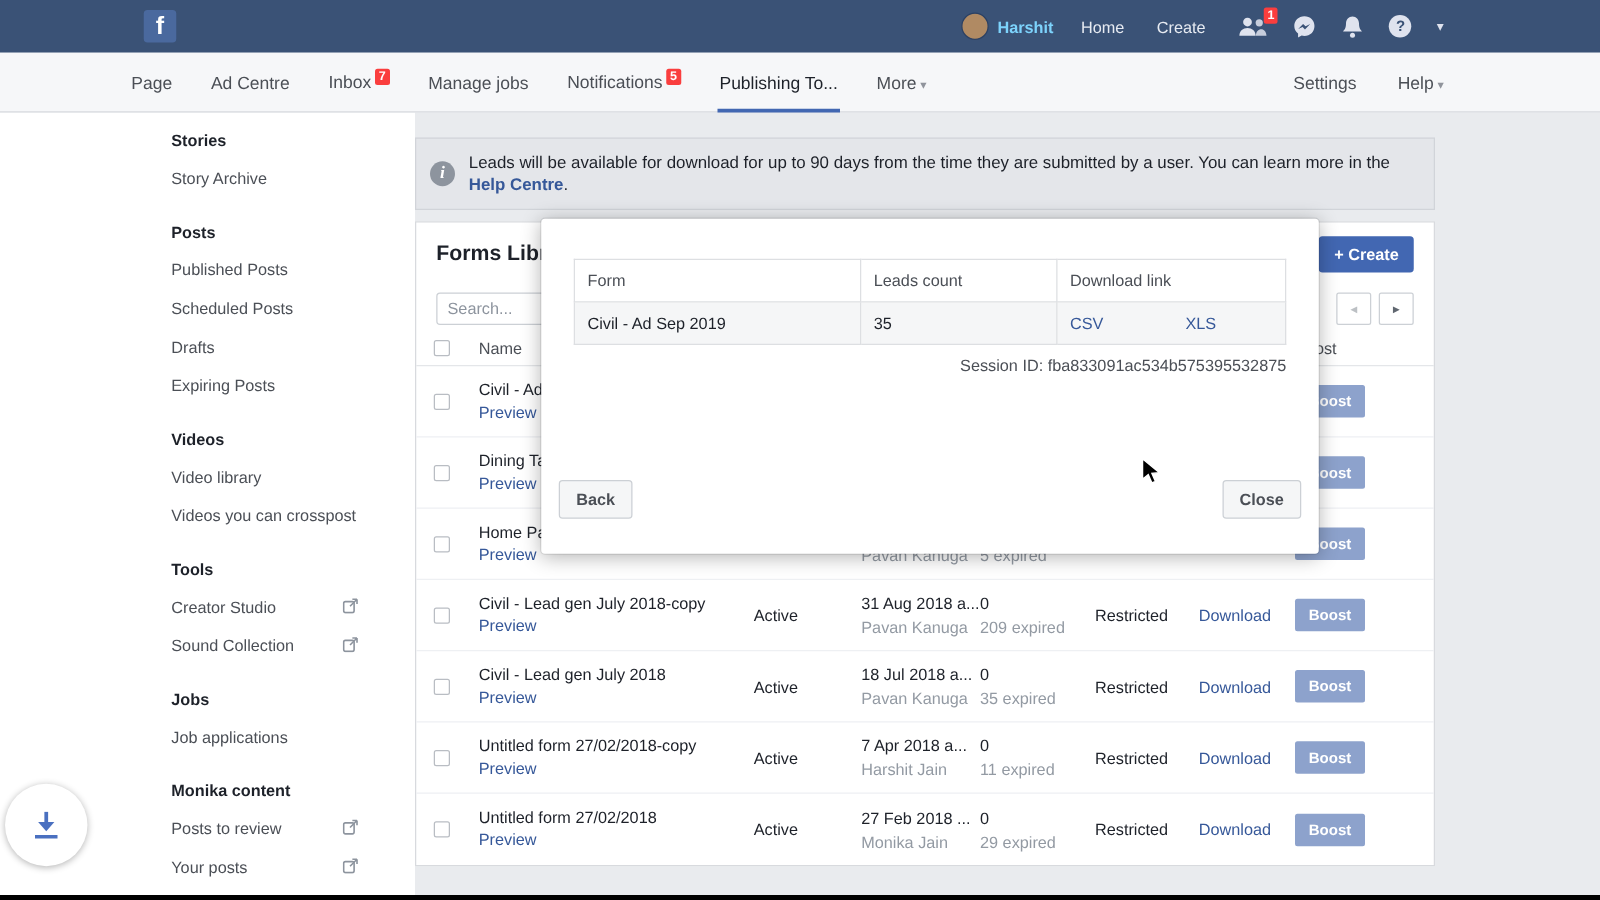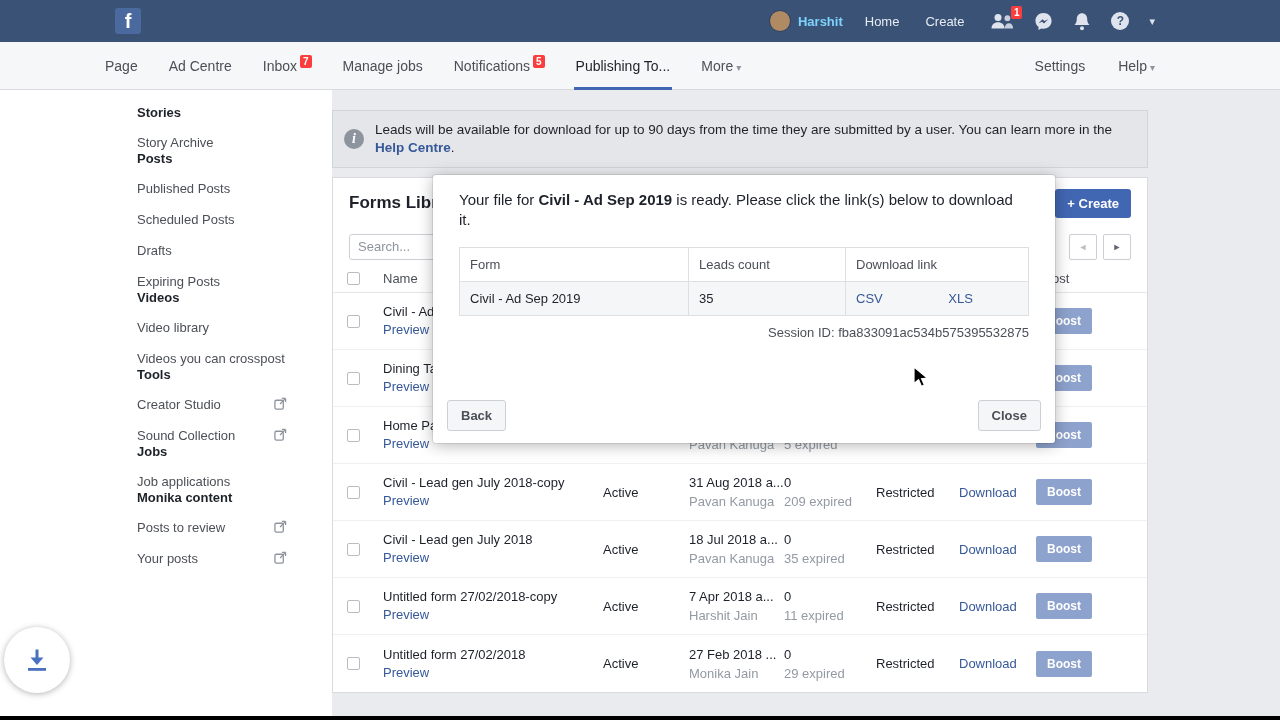--- a/index.html
+++ b/index.html
@@ -35,21 +35,21 @@
   .sn-item.active::after{content:"";position:absolute;left:-2px;right:-2px;bottom:-16px;height:3px;background:#4267b2;}
   .sn-badge{display:inline-block;background:#fa3e3e;color:#fff;font-size:10px;font-weight:bold;
             border-radius:2px;padding:0 3px;line-height:13px;margin-left:3px;position:relative;top:-6px;}
   .sn-caret{font-size:10px;color:#90949c;margin-left:3px;}
   .sn-right{margin-left:auto;display:flex;align-items:center;}
   .sn-right .sn-item{margin-right:0;margin-left:33px;}
 
   
   .sidebar{position:absolute;top:90px;left:0;width:332px;bottom:4px;background:#fff;z-index:1;}
   .sb-inner{padding:15px 0 0 137px;}
-  .sb-header{font-size:13px;font-weight:bold;color:#1d2129;width:150px;position:relative;cursor:pointer;}
+  .sb-header{font-size:13px;font-weight:bold;color:#1d2129;margin-top:27px;width:150px;position:relative;cursor:pointer;}
   .sb-header:first-child{margin-top:0;}
   .sb-item{font-size:13px;color:#4b4f56;margin-top:14px;width:150px;position:relative;line-height:17px;cursor:pointer;}
   .sb-ext{position:absolute;right:0;top:1px;}
 
   
   .main{position:absolute;left:332px;top:90px;right:132px;z-index:2;}
   .banner{margin-top:20px;background:#e4e6ea;border:1px solid #d1d4d9;display:flex;align-items:center;min-height:56px;}
   .banner-icn{width:42px;display:flex;justify-content:center;flex:none;}
   .icircle{width:20px;height:20px;border-radius:50%;background:#8d949e;color:#fff;
            font-family:"Liberation Serif",serif;font-style:italic;font-weight:bold;font-size:14px;
@@ -93,21 +93,21 @@
   .modal-x{margin-left:auto;color:#c3c7cc;font-size:21px;line-height:16px;cursor:pointer;}
   .modal-body{padding:15px 26px 0;flex:1;}
   .mpara{font-size:15px;color:#1d2129;line-height:20px;margin:0;max-width:566px;}
   .mtable{border-collapse:collapse;width:570px;margin-top:17px;table-layout:fixed;}
   .mtable th{border:1px solid #dddfe2;font-size:13px;color:#4b4f56;font-weight:normal;text-align:left;
              padding:9px 10px;background:#fff;}
   .mtable td{border:1px solid #dddfe2;font-size:13px;color:#1d2129;text-align:left;padding:9px 10px;background:#f5f6f7;}
   .mlink{color:#365899;cursor:pointer;}
   .mlink + .mlink{margin-left:62px;}
   .msession{width:570px;text-align:right;font-size:13px;color:#4b4f56;margin-top:9px;}
-  .modal-foot{display:flex;justify-content:space-between;padding:0 14px 12px;gap:16px;}
+  .modal-foot{display:flex;justify-content:space-between;padding:0 14px 28px;gap:16px;}
   .mbtn{background:#f5f6f7;border:1px solid #ccd0d5;border-radius:3px;font-size:13px;font-weight:bold;
         color:#4b4f56;padding:7px 13px;font-family:inherit;cursor:pointer;}
 
   
   .fab{position:absolute;left:4px;top:627px;width:66px;height:66px;border-radius:50%;background:#fff;
        box-shadow:0 1px 6px rgba(0,0,0,.3);display:flex;align-items:center;justify-content:center;z-index:30;cursor:pointer;border:0;}
   .letterbox{position:absolute;left:0;right:0;bottom:0;height:4px;background:#000;z-index:80;}
   .cursor{position:absolute;left:913px;top:366px;z-index:90;pointer-events:none;}
 </style>
 </head>
@@ -386,23 +386,20 @@
           </div>
         <div class="cell-main">Restricted</div>
         <span class="dlink">Download</span>
         <div><button class="boost">Boost</button></div>
       </div>
     </div>
   </div>
 
   <div class="modal">
     <div class="modal-body">
-      <p class="mpara">
-        <span>Your file for </span><b>Civil - Ad Sep 2019</b><span> is ready. Please click the link(s) below to download it.</span>
-      </p>
       <table class="mtable">
         <tbody>
             <tr>
           <th style="width:229px">Form</th>
           <th style="width:157px">Leads count</th>
           <th>Download link</th>
         </tr>
         <tr>
           <td>Civil - Ad Sep 2019</td>
           <td>35</td>

